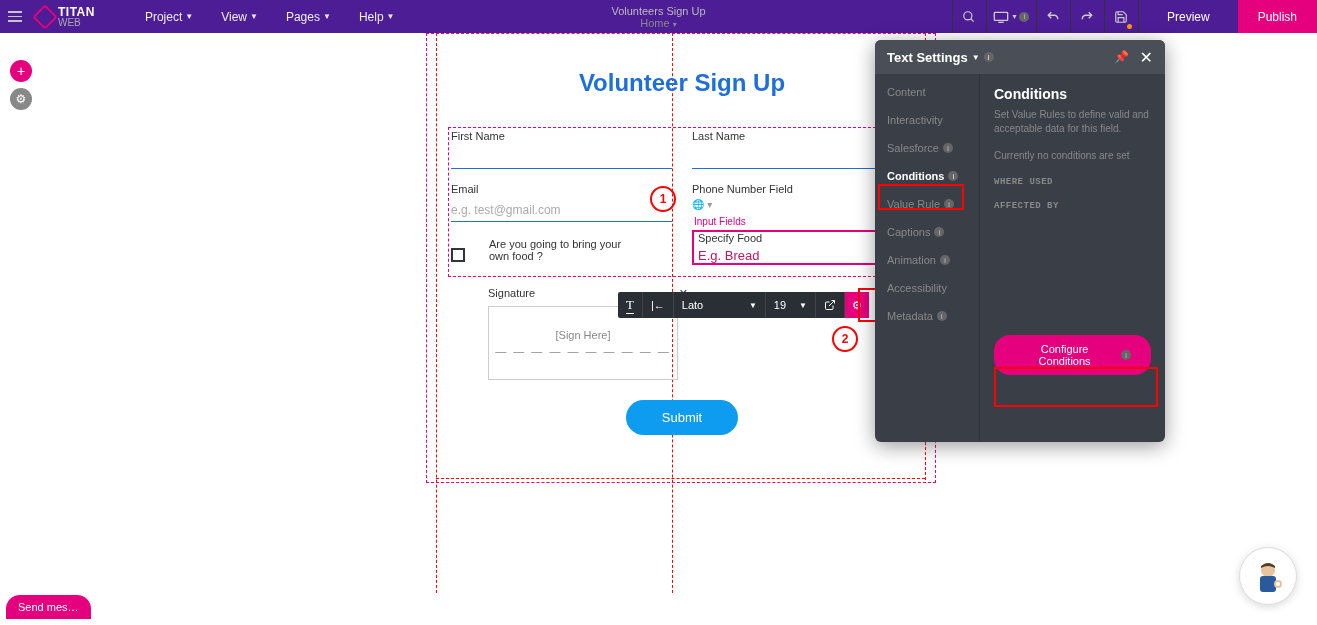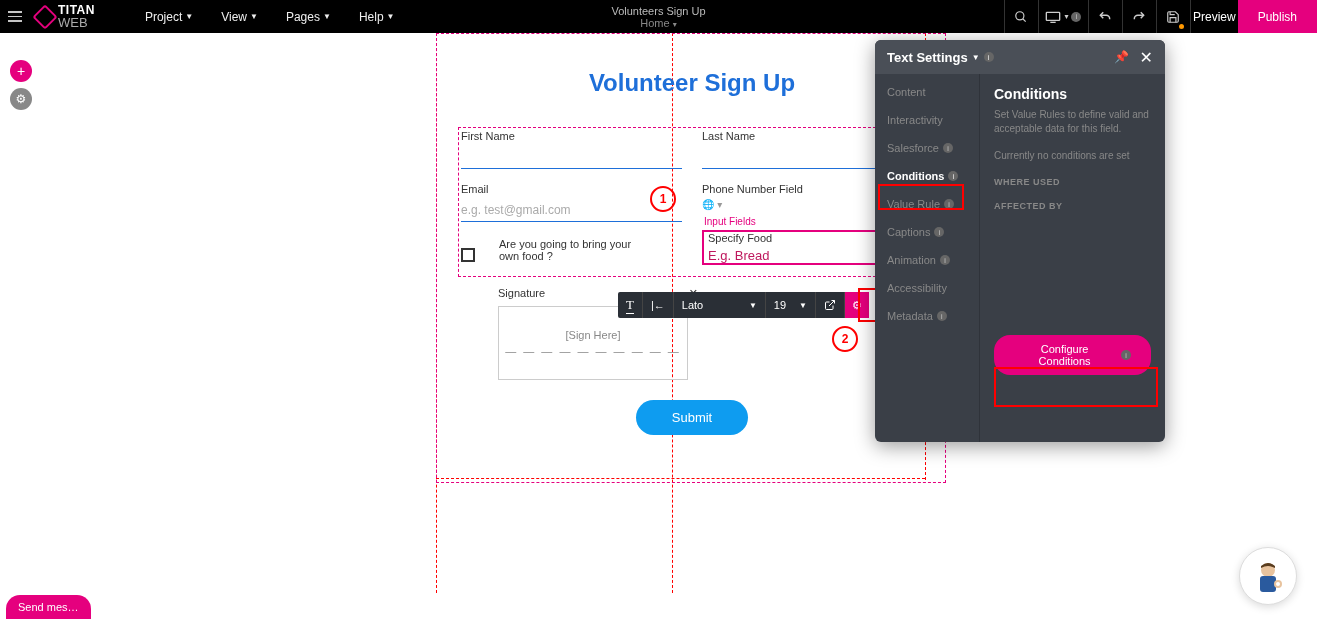--- a/index.html
+++ b/index.html
@@ -1,44 +1,44 @@
 <!DOCTYPE html>
 <html><head>
 <meta charset="utf-8">
 <style>
 * { margin: 0; padding: 0; box-sizing: border-box; }
 body { font-family: Arial, sans-serif; background: #fff; width: 1317px; height: 625px; overflow: hidden; position: relative; }
 
 
-.topbar { height: 33px; background: #000000; display: flex; align-items: center; color: #fff; font-size: 12px; position: relative; }
+.topbar { height: 33px; background: #4c1d95; display: flex; align-items: center; color: #fff; font-size: 12px; position: relative; }
 .hamburger { width: 30px; height: 33px; display: flex; flex-direction: column; justify-content: center; align-items: center; gap: 3px; cursor: pointer; }
 .hamburger span { width: 14px; height: 1.5px; background: #c5c5c5; }
 .logo { display: flex; align-items: center; gap: 4px; margin-left: 6px; margin-right: 30px; }
 .logo-icon { width: 18px; height: 18px; border: 2px solid #e5007e; border-radius: 3px; transform: rotate(45deg); position: relative; }
 .logo-text { font-weight: bold; font-size: 12px; letter-spacing: 0.5px; }
-.logo-sub { font-size: 13px; color: #aaa; display: block; margin-top: -2px; }
+.logo-sub { font-size: 10px; color: #aaa; display: block; margin-top: -2px; }
 .menu-items { display: flex; gap: 28px; margin-left: 20px; }
 .menu-item { color: #eee; cursor: pointer; display: flex; align-items: center; gap: 3px; }
 .chev-down { font-size: 8px; }
 .topbar-center { position: absolute; left: 50%; transform: translateX(-50%); text-align: center; color: #888; font-size: 11px; }
 .topbar-center .title { color: #bbb; }
 .topbar-right { margin-left: auto; display: flex; align-items: center; height: 100%; }
 .tb-icon { width: 34px; height: 33px; display: flex; align-items: center; justify-content: center; border-left: 1px solid #333; color: #ccc; cursor: pointer; font-size: 14px; }
 .tb-wide { width: 50px; gap: 3px; }
-.preview-btn { padding: 0 2px; height: 33px; display: flex; align-items: center; border-left: 1px solid #333; color: #fff; cursor: pointer; }
+.preview-btn { padding: 0 28px; height: 33px; display: flex; align-items: center; border-left: 1px solid #333; color: #fff; cursor: pointer; }
 .publish-btn { padding: 0 20px; height: 33px; display: flex; align-items: center; background: #e5007e; color: #fff; cursor: pointer; font-weight: 500; }
 
 
 .float-left { position: absolute; left: 10px; top: 60px; display: flex; flex-direction: column; gap: 6px; }
 .fab { width: 22px; height: 22px; border-radius: 50%; display: flex; align-items: center; justify-content: center; font-size: 14px; cursor: pointer; color: #fff; }
 .fab-pink { background: #e5007e; }
 .fab-gray { background: #888; font-size: 12px; }
 
 
-.canvas-wrap { position: absolute; left: 436px; top: 33px; width: 510px; height: 450px; border: 1px dashed #e5007e; text-decoration: underline; }
+.canvas-wrap { position: absolute; left: 426px; top: 33px; width: 510px; height: 450px; border: 1px dashed #e5007e; text-decoration: underline; }
 .canvas-inner { position: absolute; left: 21px; top: 0; width: 468px; height: 100%; }
 .page-title { color: #1e6fd9; font-size: 24px; font-weight: bold; text-align: center; margin-top: 35px; margin-bottom: 30px; }
 .form-row { display: flex; gap: 20px; padding: 0 0px; }
 .form-col { flex: 1; position: relative; }
 .field-label { font-size: 11px; color: #333; margin-bottom: 4px; display: block; }
 .field-input { width: 100%; border: none; border-bottom: 1px solid #1e6fd9; font-size: 12px; padding: 4px 0; outline: none; background: transparent; }
 .field-input::placeholder { color: #aaa; }
 .dashed-box { border: 1px dashed #e5007e; padding: 0; }
 .globe-row { font-size: 10px; color: #999; margin-top: 2px; }
 .checkbox-row { display: flex; align-items: flex-end; gap: 24px; padding: 8px 0; }
@@ -78,21 +78,21 @@
 .panel-close { color: #fff; cursor: pointer; font-size: 16px; }
 .panel-body { display: flex; flex: 1; }
 .panel-nav { width: 105px; border-right: 1px solid #2f333a; padding: 4px 0; }
 .nav-item { padding: 8px 12px; font-size: 11px; color: #888; cursor: pointer; display: flex; align-items: center; gap: 4px; }
 .nav-item.active { color: #fff; font-weight: bold; }
 .info-dot { width: 10px; height: 10px; background: #666; border-radius: 50%; display: inline-flex; align-items: center; justify-content: center; font-size: 7px; color: #ccc; }
 .panel-content { flex: 1; padding: 12px 14px; }
 .pc-title { font-size: 14px; font-weight: bold; color: #fff; margin-bottom: 6px; }
 .pc-desc { font-size: 10px; color: #888; line-height: 1.4; margin-bottom: 14px; }
 .pc-status { font-size: 10px; color: #888; margin-bottom: 16px; }
-.pc-section { font-size: 9px; color: #888; letter-spacing: 0.5px; margin-bottom: 14px; font-weight: bold; }
+.pc-section { font-size: 9px; color: #888; letter-spacing: 0.5px; margin-bottom: 14px; font-weight: bold; font-family: Liberation Mono, monospace; }
 .config-btn { background: #e5007e; color: #fff; border: none; border-radius: 16px; padding: 8px 20px; font-size: 11px; cursor: pointer; display: flex; align-items: center; gap: 6px; }
 
 
 .send-msg { position: absolute; left: 6px; bottom: 6px; background: #e5007e; color: #fff; border-radius: 14px 14px 0 0; padding: 6px 12px; font-size: 11px; cursor: pointer; }
 .mascot { position: absolute; right: 20px; bottom: 20px; width: 58px; height: 58px; border-radius: 50%; background: #fff; border: 1px solid #ddd; box-shadow: 0 2px 8px rgba(0,0,0,0.15); display: flex; align-items: center; justify-content: center; font-size: 28px; cursor: pointer; }
 
 .save-icon-svg { width: 14px; height: 14px; }
 .dot-orange { width: 5px; height: 5px; background: #ff9800; border-radius: 50%; position: absolute; bottom: 4px; right: 6px; }
 .tb-icon { position: relative; }
 </style>

